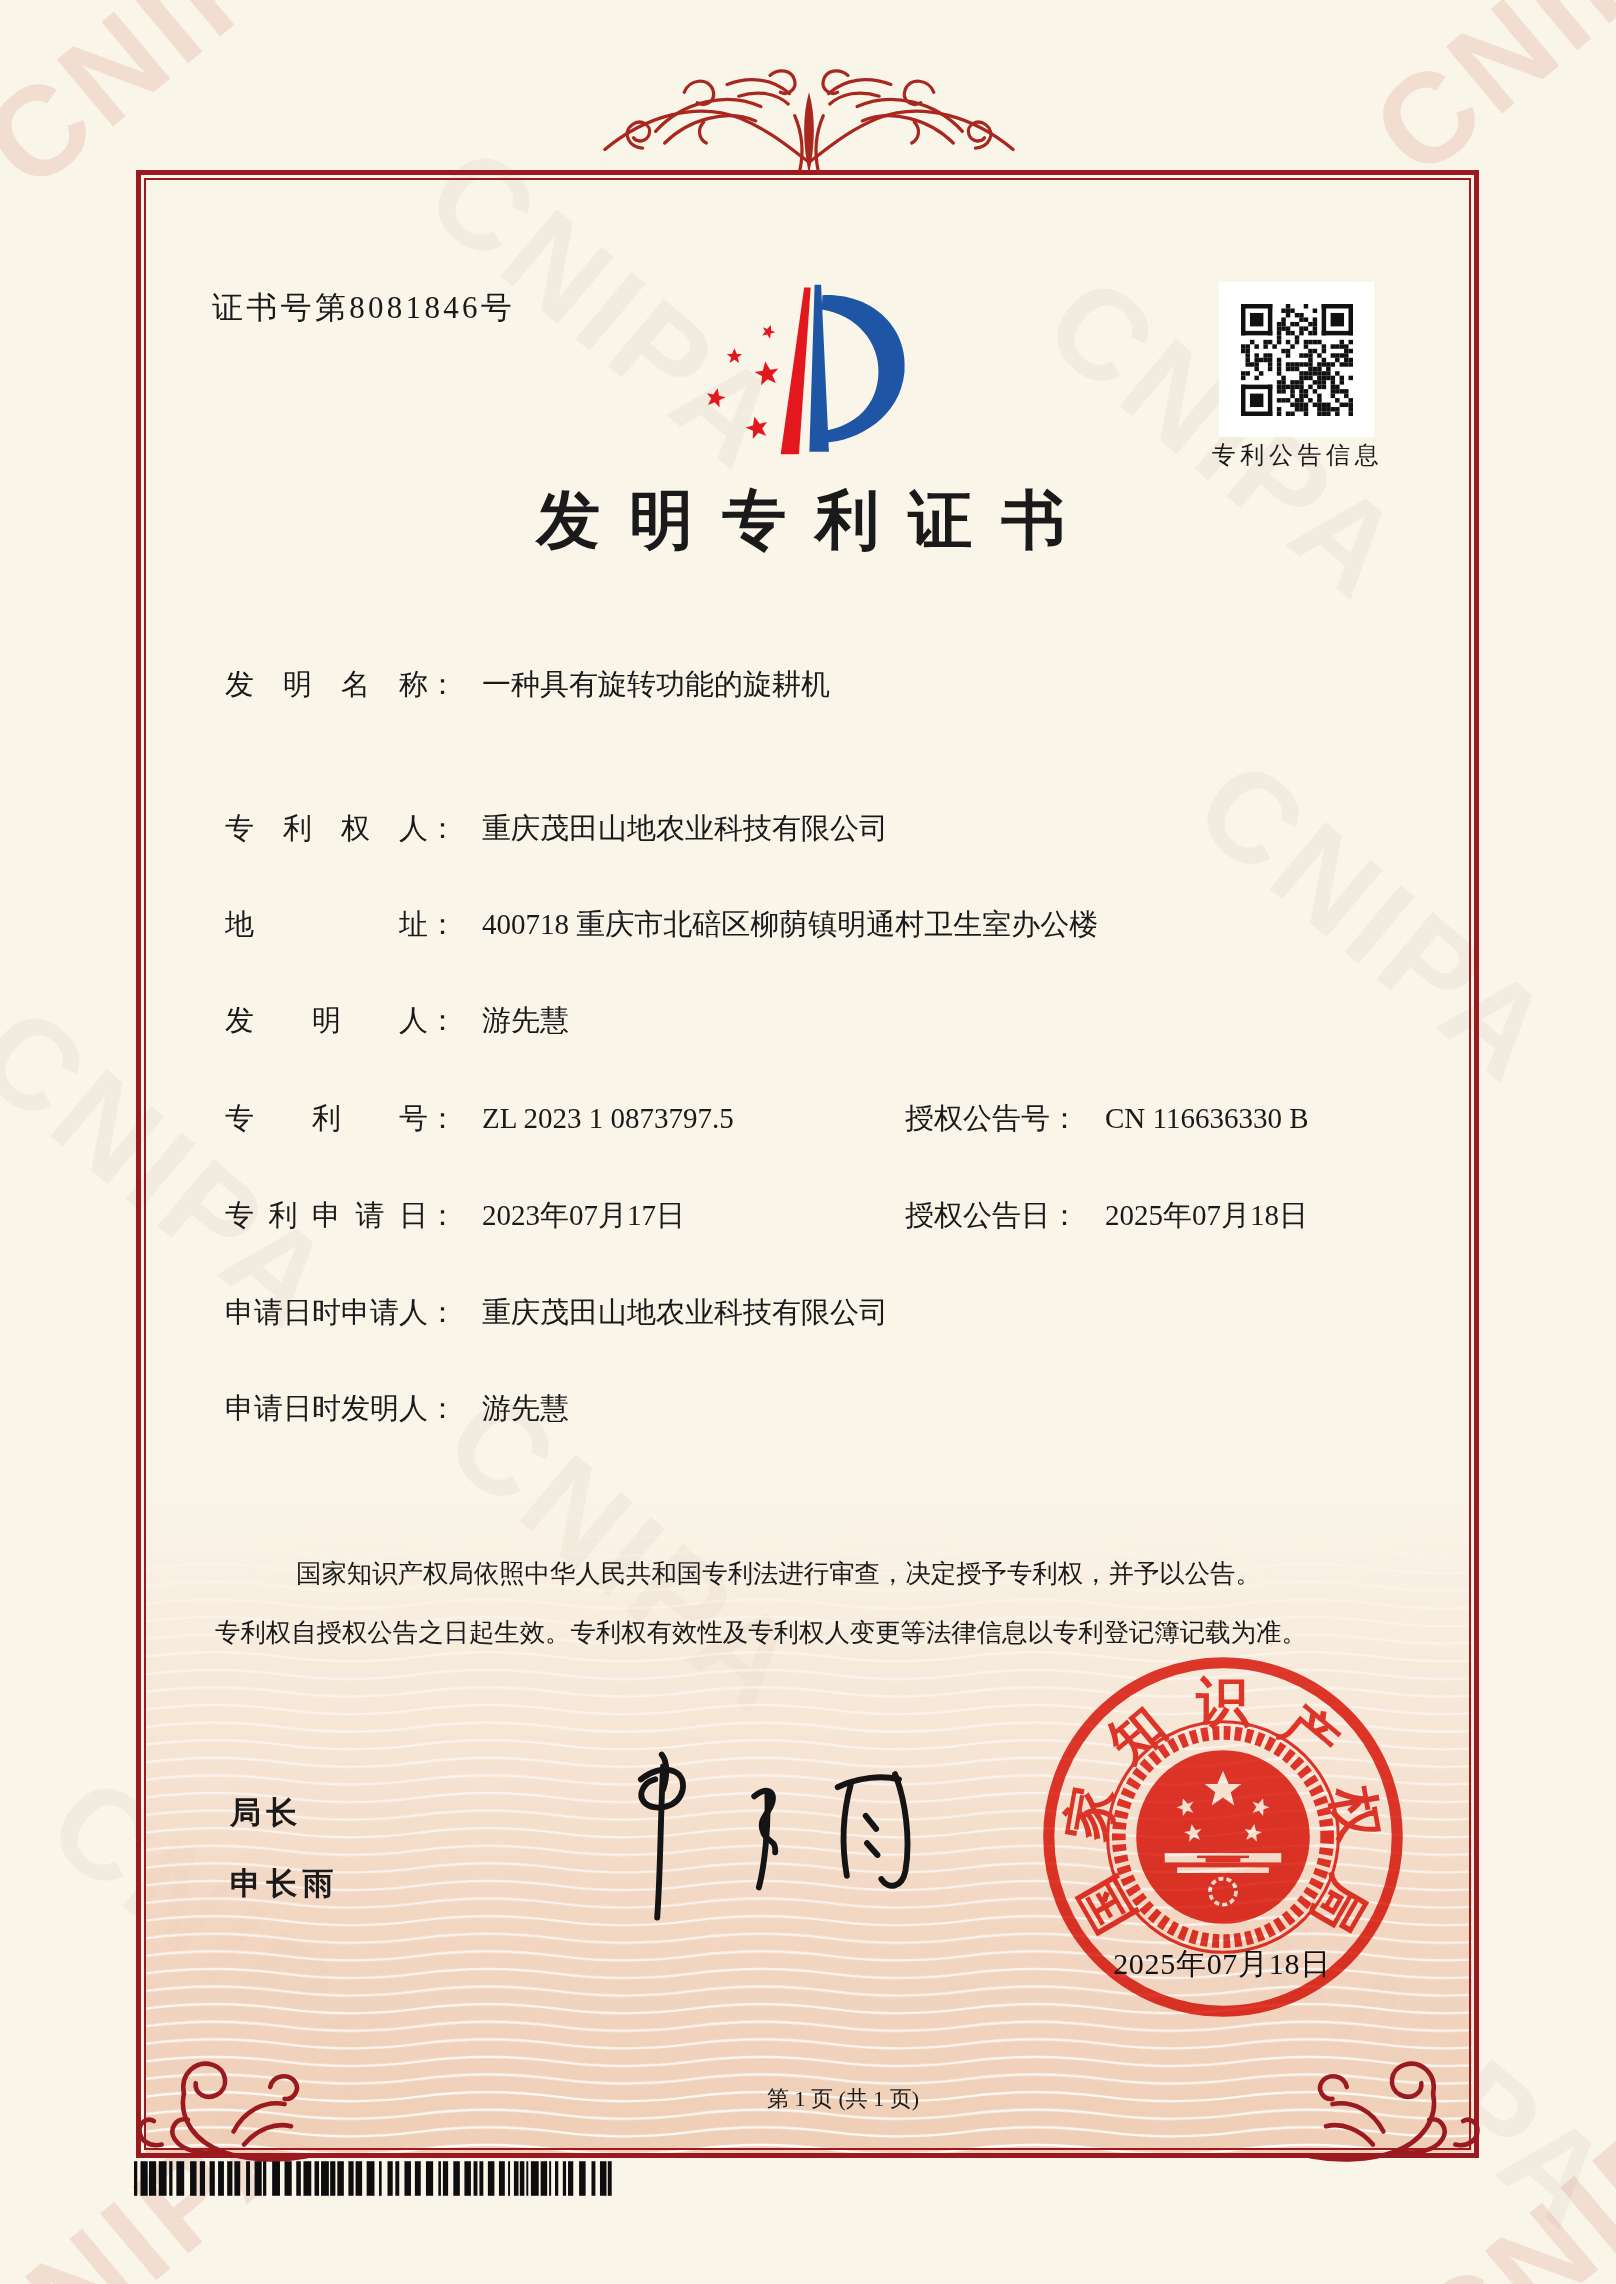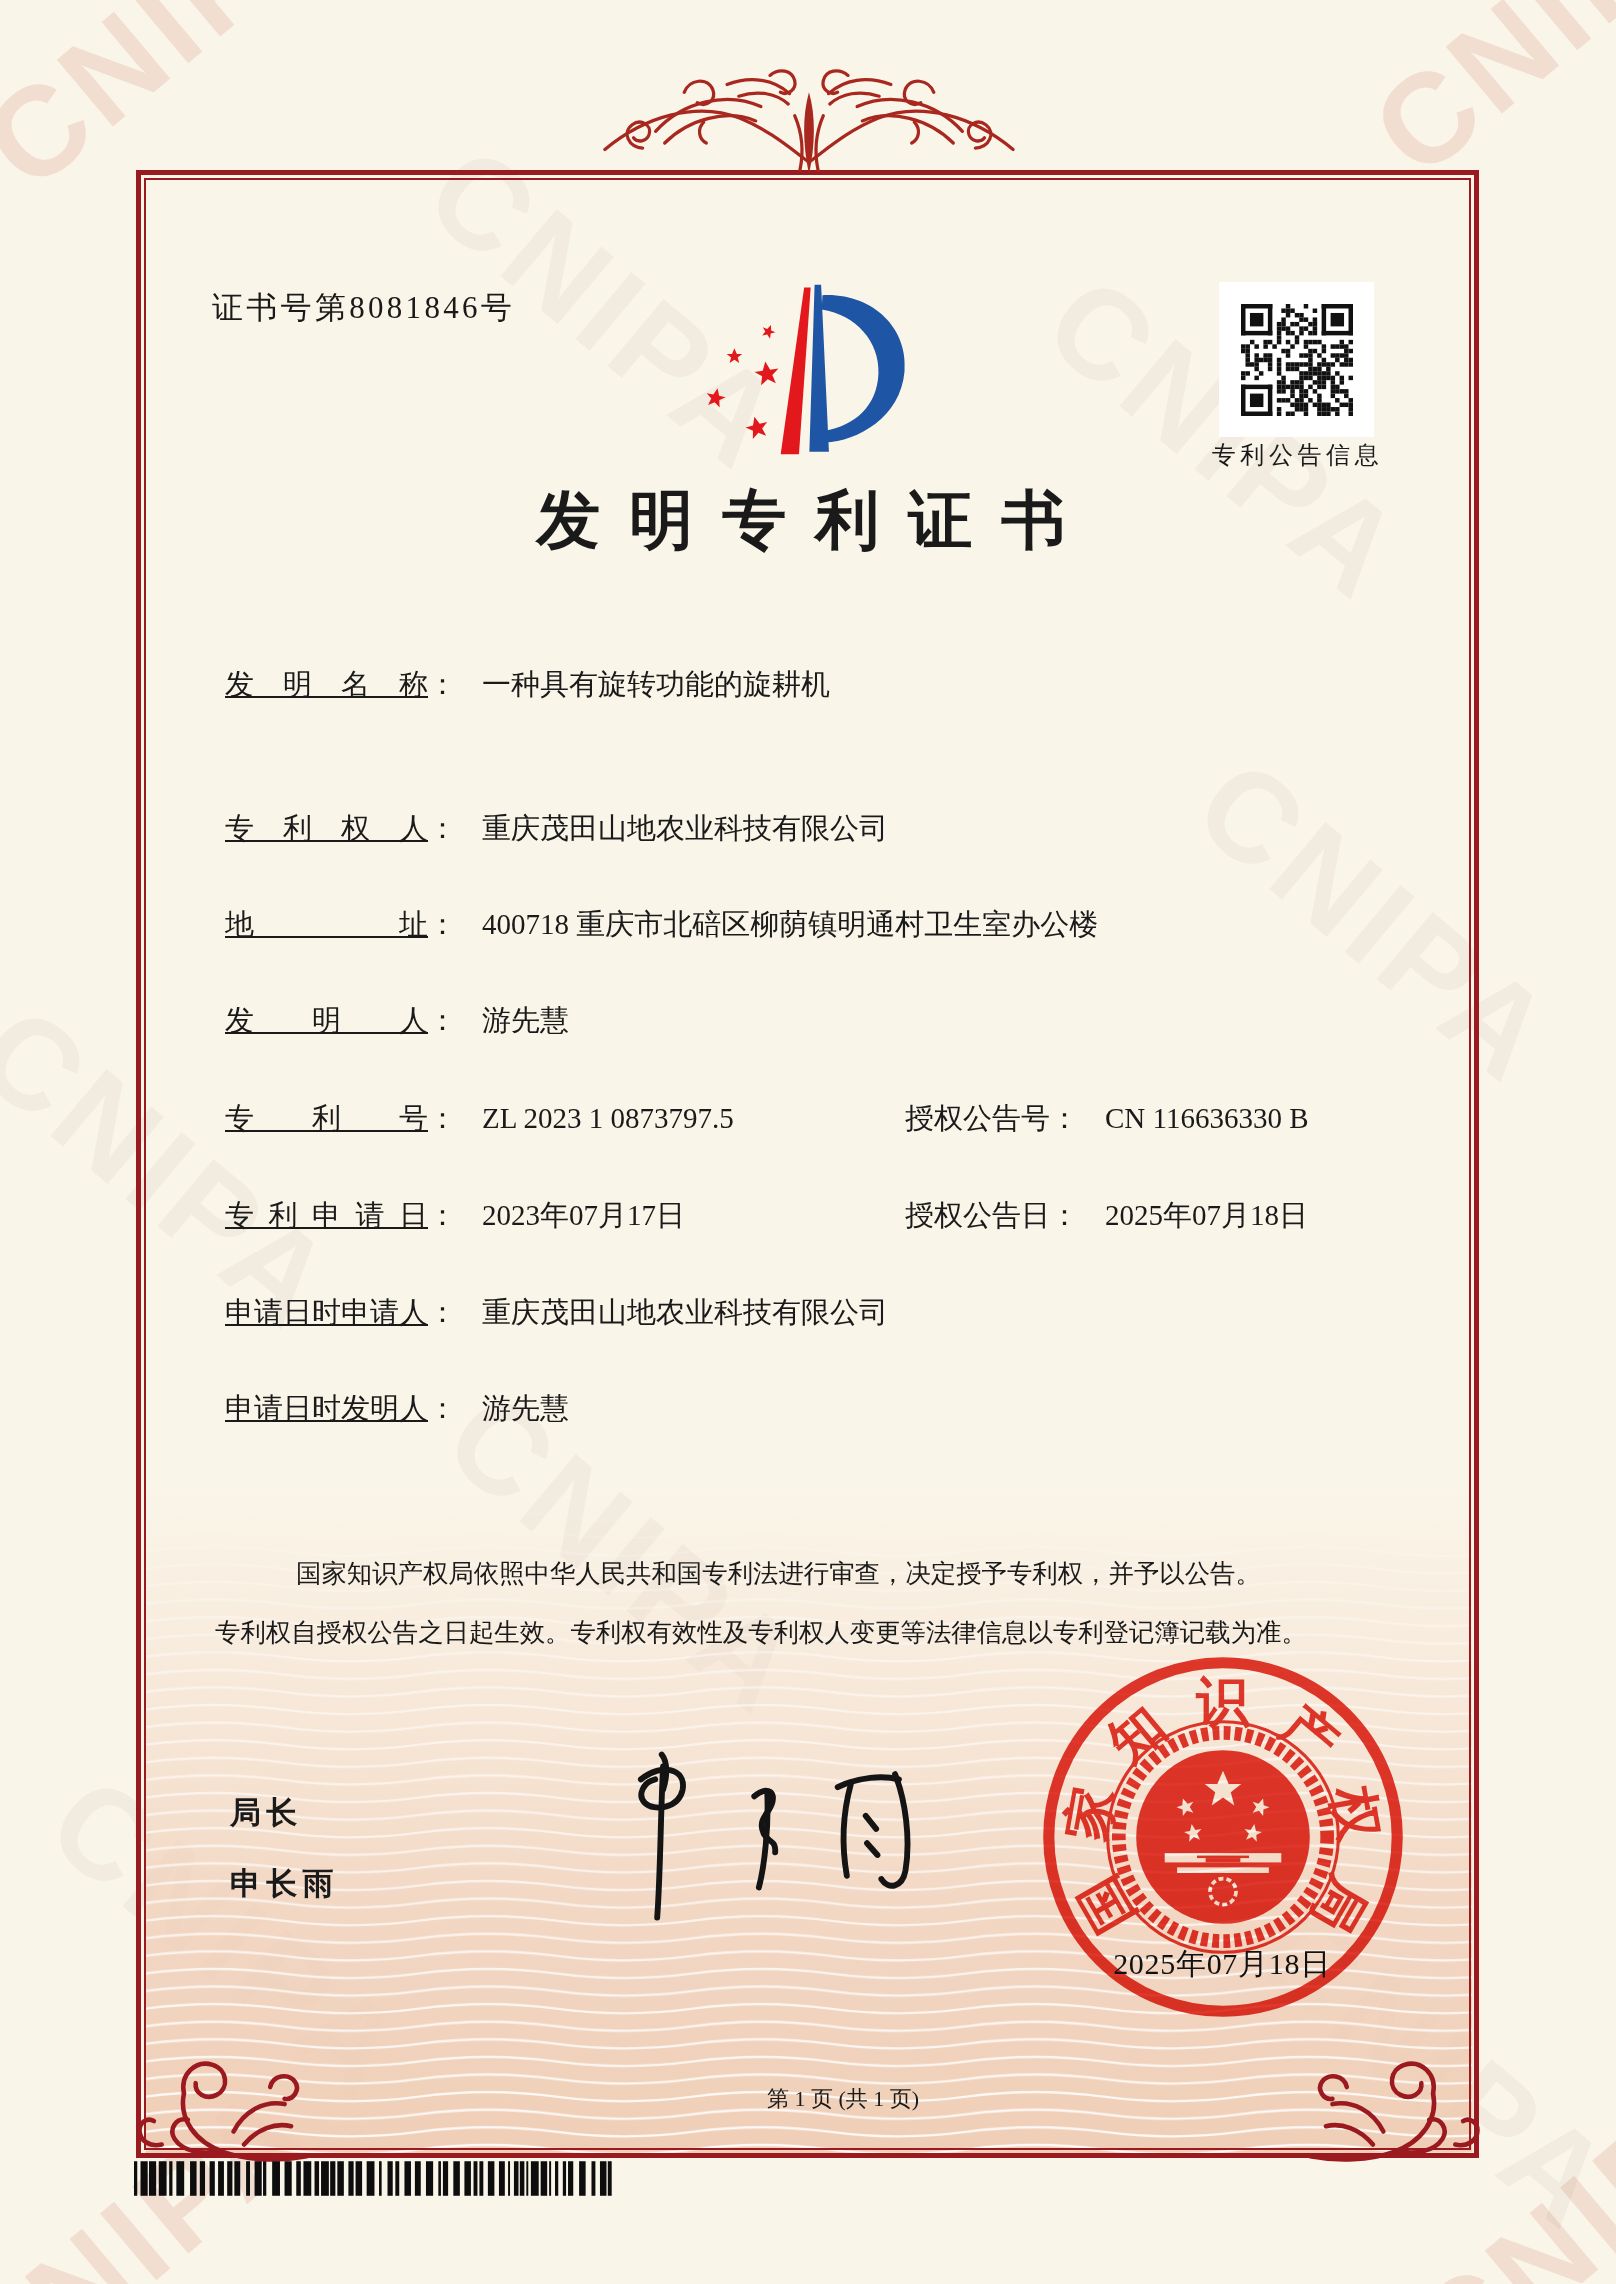--- a/index.html
+++ b/index.html
@@ -25,21 +25,21 @@
   .qrbox{position:absolute;left:1219px;top:282px;width:155px;height:155px;background:#ffffff;}
   .qrbox svg{position:absolute;left:21.5px;top:21.5px;}
   .qrcap{position:absolute;left:1203px;top:439px;width:189px;text-align:center;
          font-size:24px;letter-spacing:4.6px;}
   .title{position:absolute;left:0;top:477px;width:100%;text-align:center;
          font-size:64px;font-weight:700;letter-spacing:29px;padding-left:14.3px;
          box-sizing:border-box;}
   
   .row{position:absolute;left:225px;font-size:29px;white-space:nowrap;}
   .row .lbl{display:inline-block;min-width:203px;text-align:justify;text-align-last:justify;
-            vertical-align:bottom;text-decoration:underline;}
+            vertical-align:bottom;}
   .row .colon{display:inline-block;}
   .row .val{margin-left:25px;}
   .rowr{position:absolute;left:905px;font-size:29px;white-space:nowrap;}
   .rowr .val{margin-left:26px;}
   
   .stmt{position:absolute;left:215px;top:1544px;width:1148px;font-size:25.4px;
         line-height:59px;}
   .stmt .l1{text-indent:81px;white-space:nowrap;}
   .stmt .l2{white-space:nowrap;}
   

